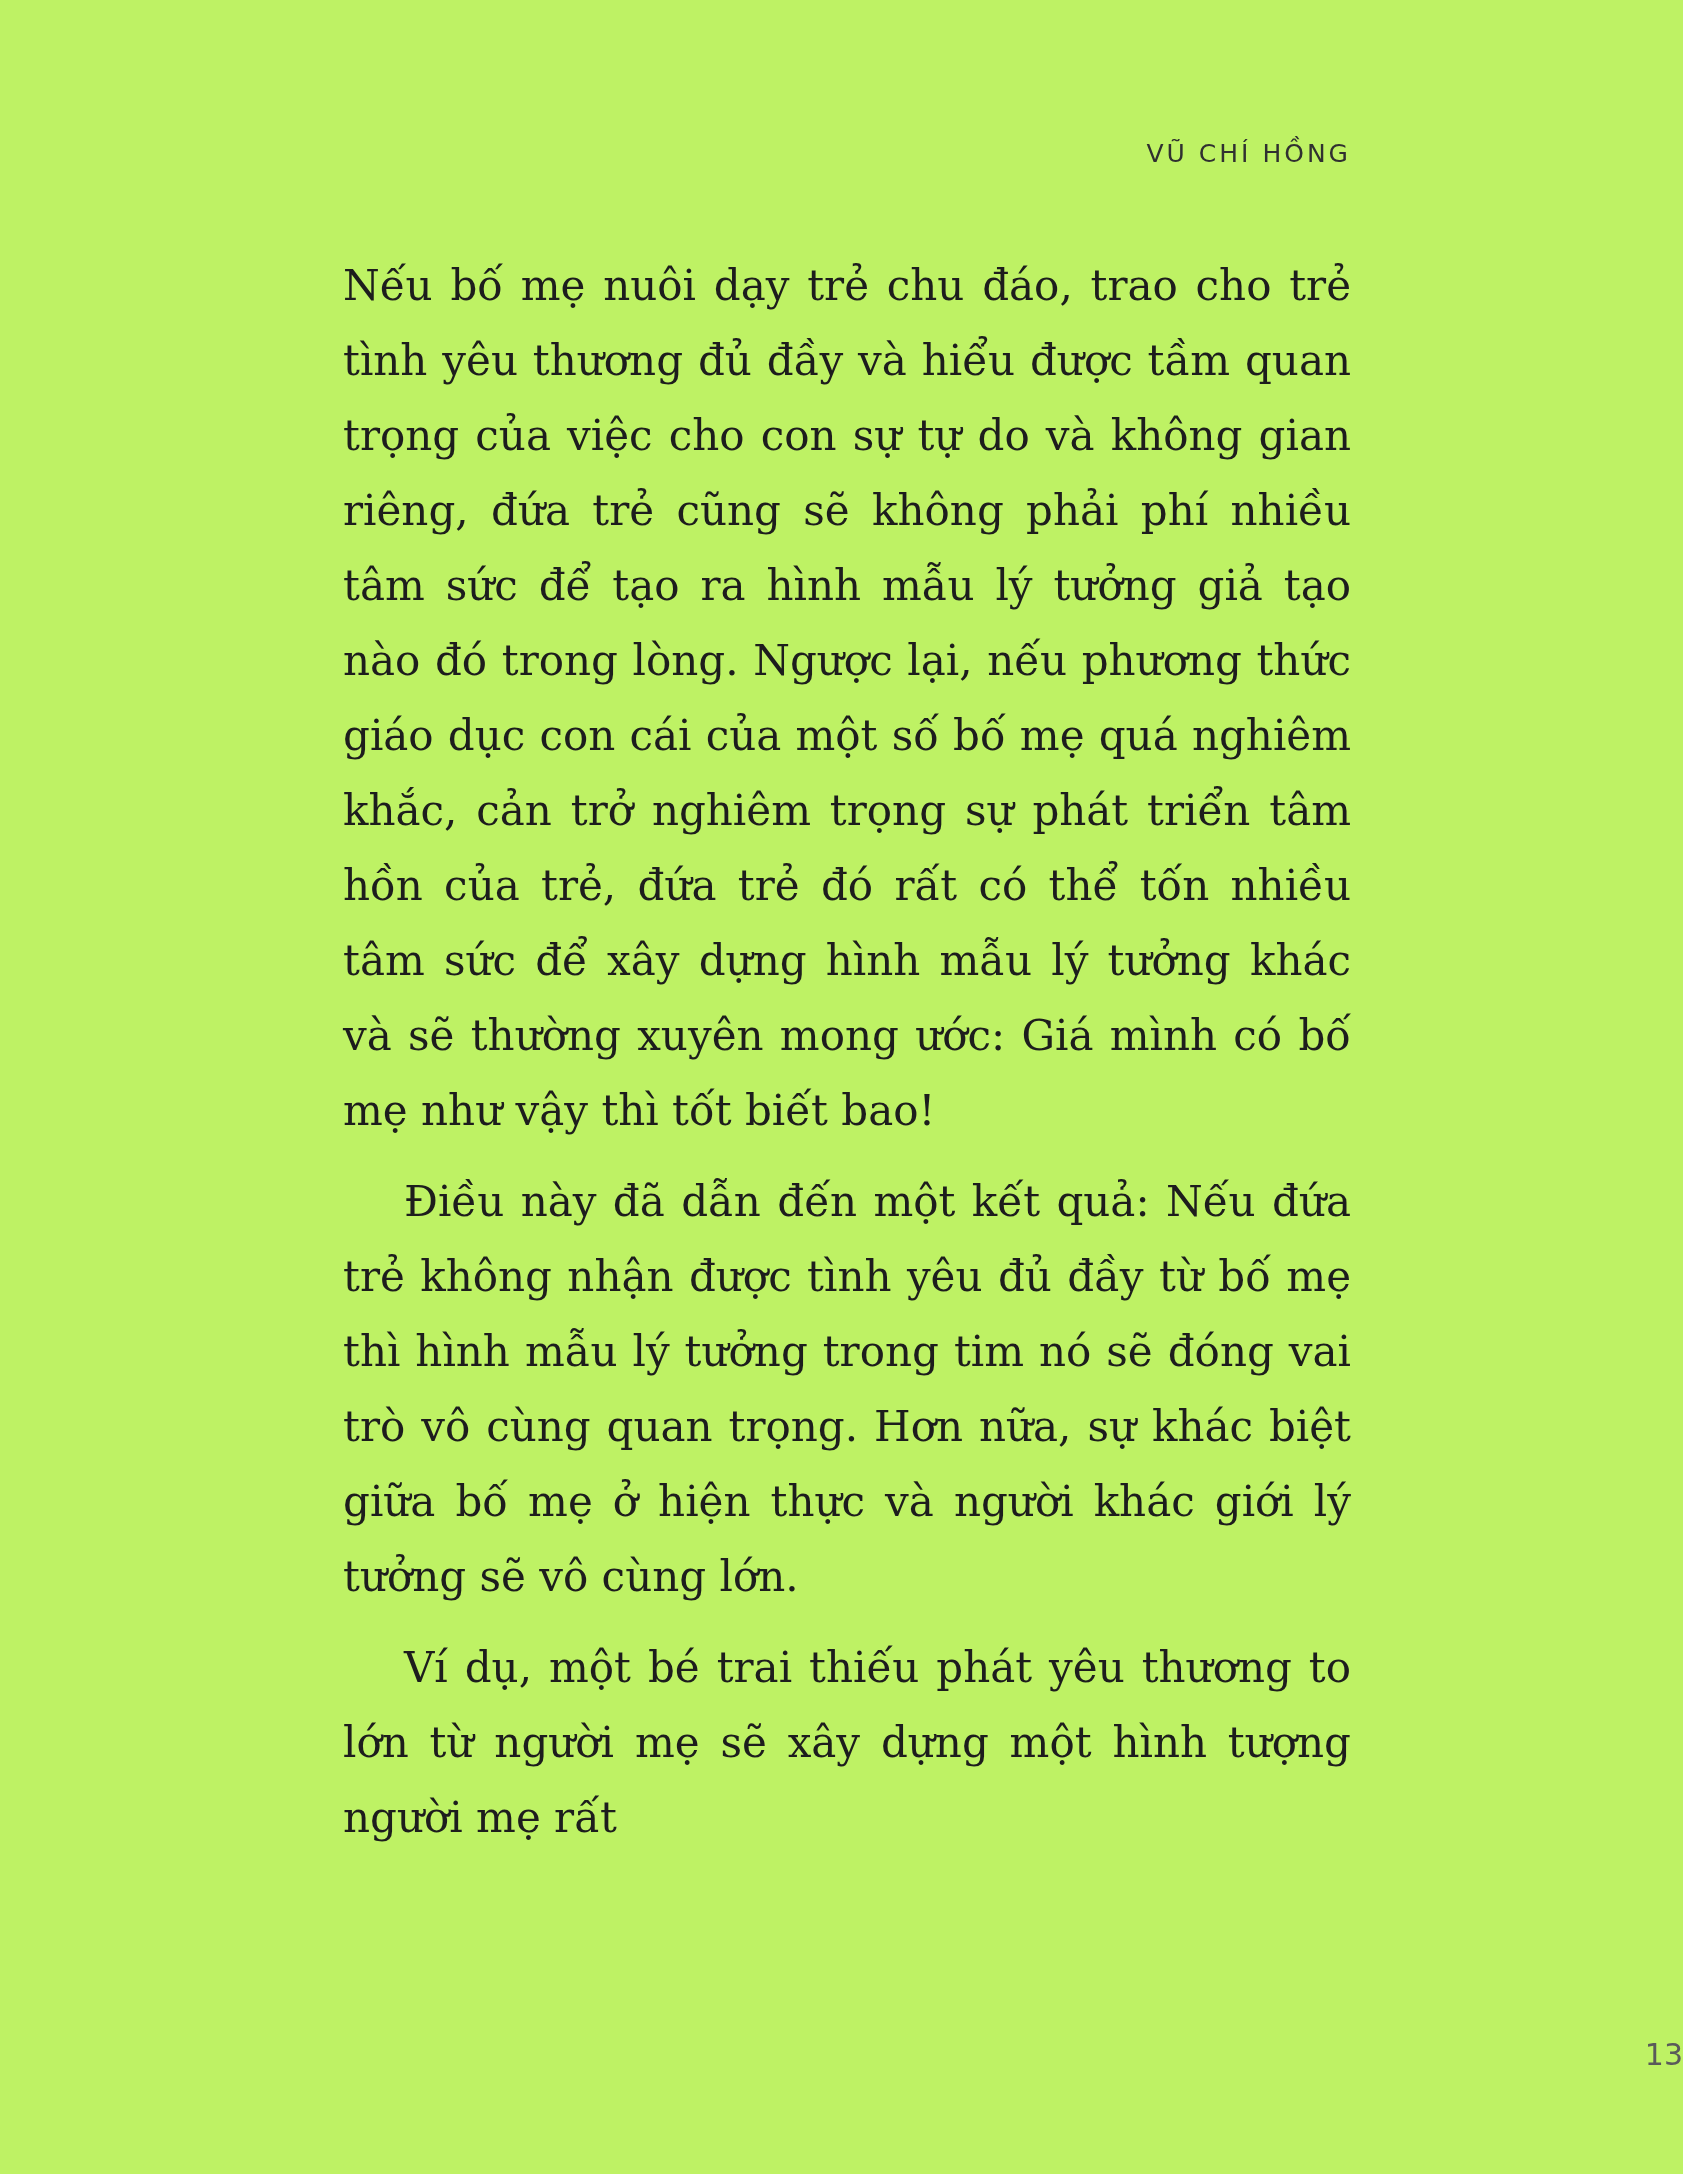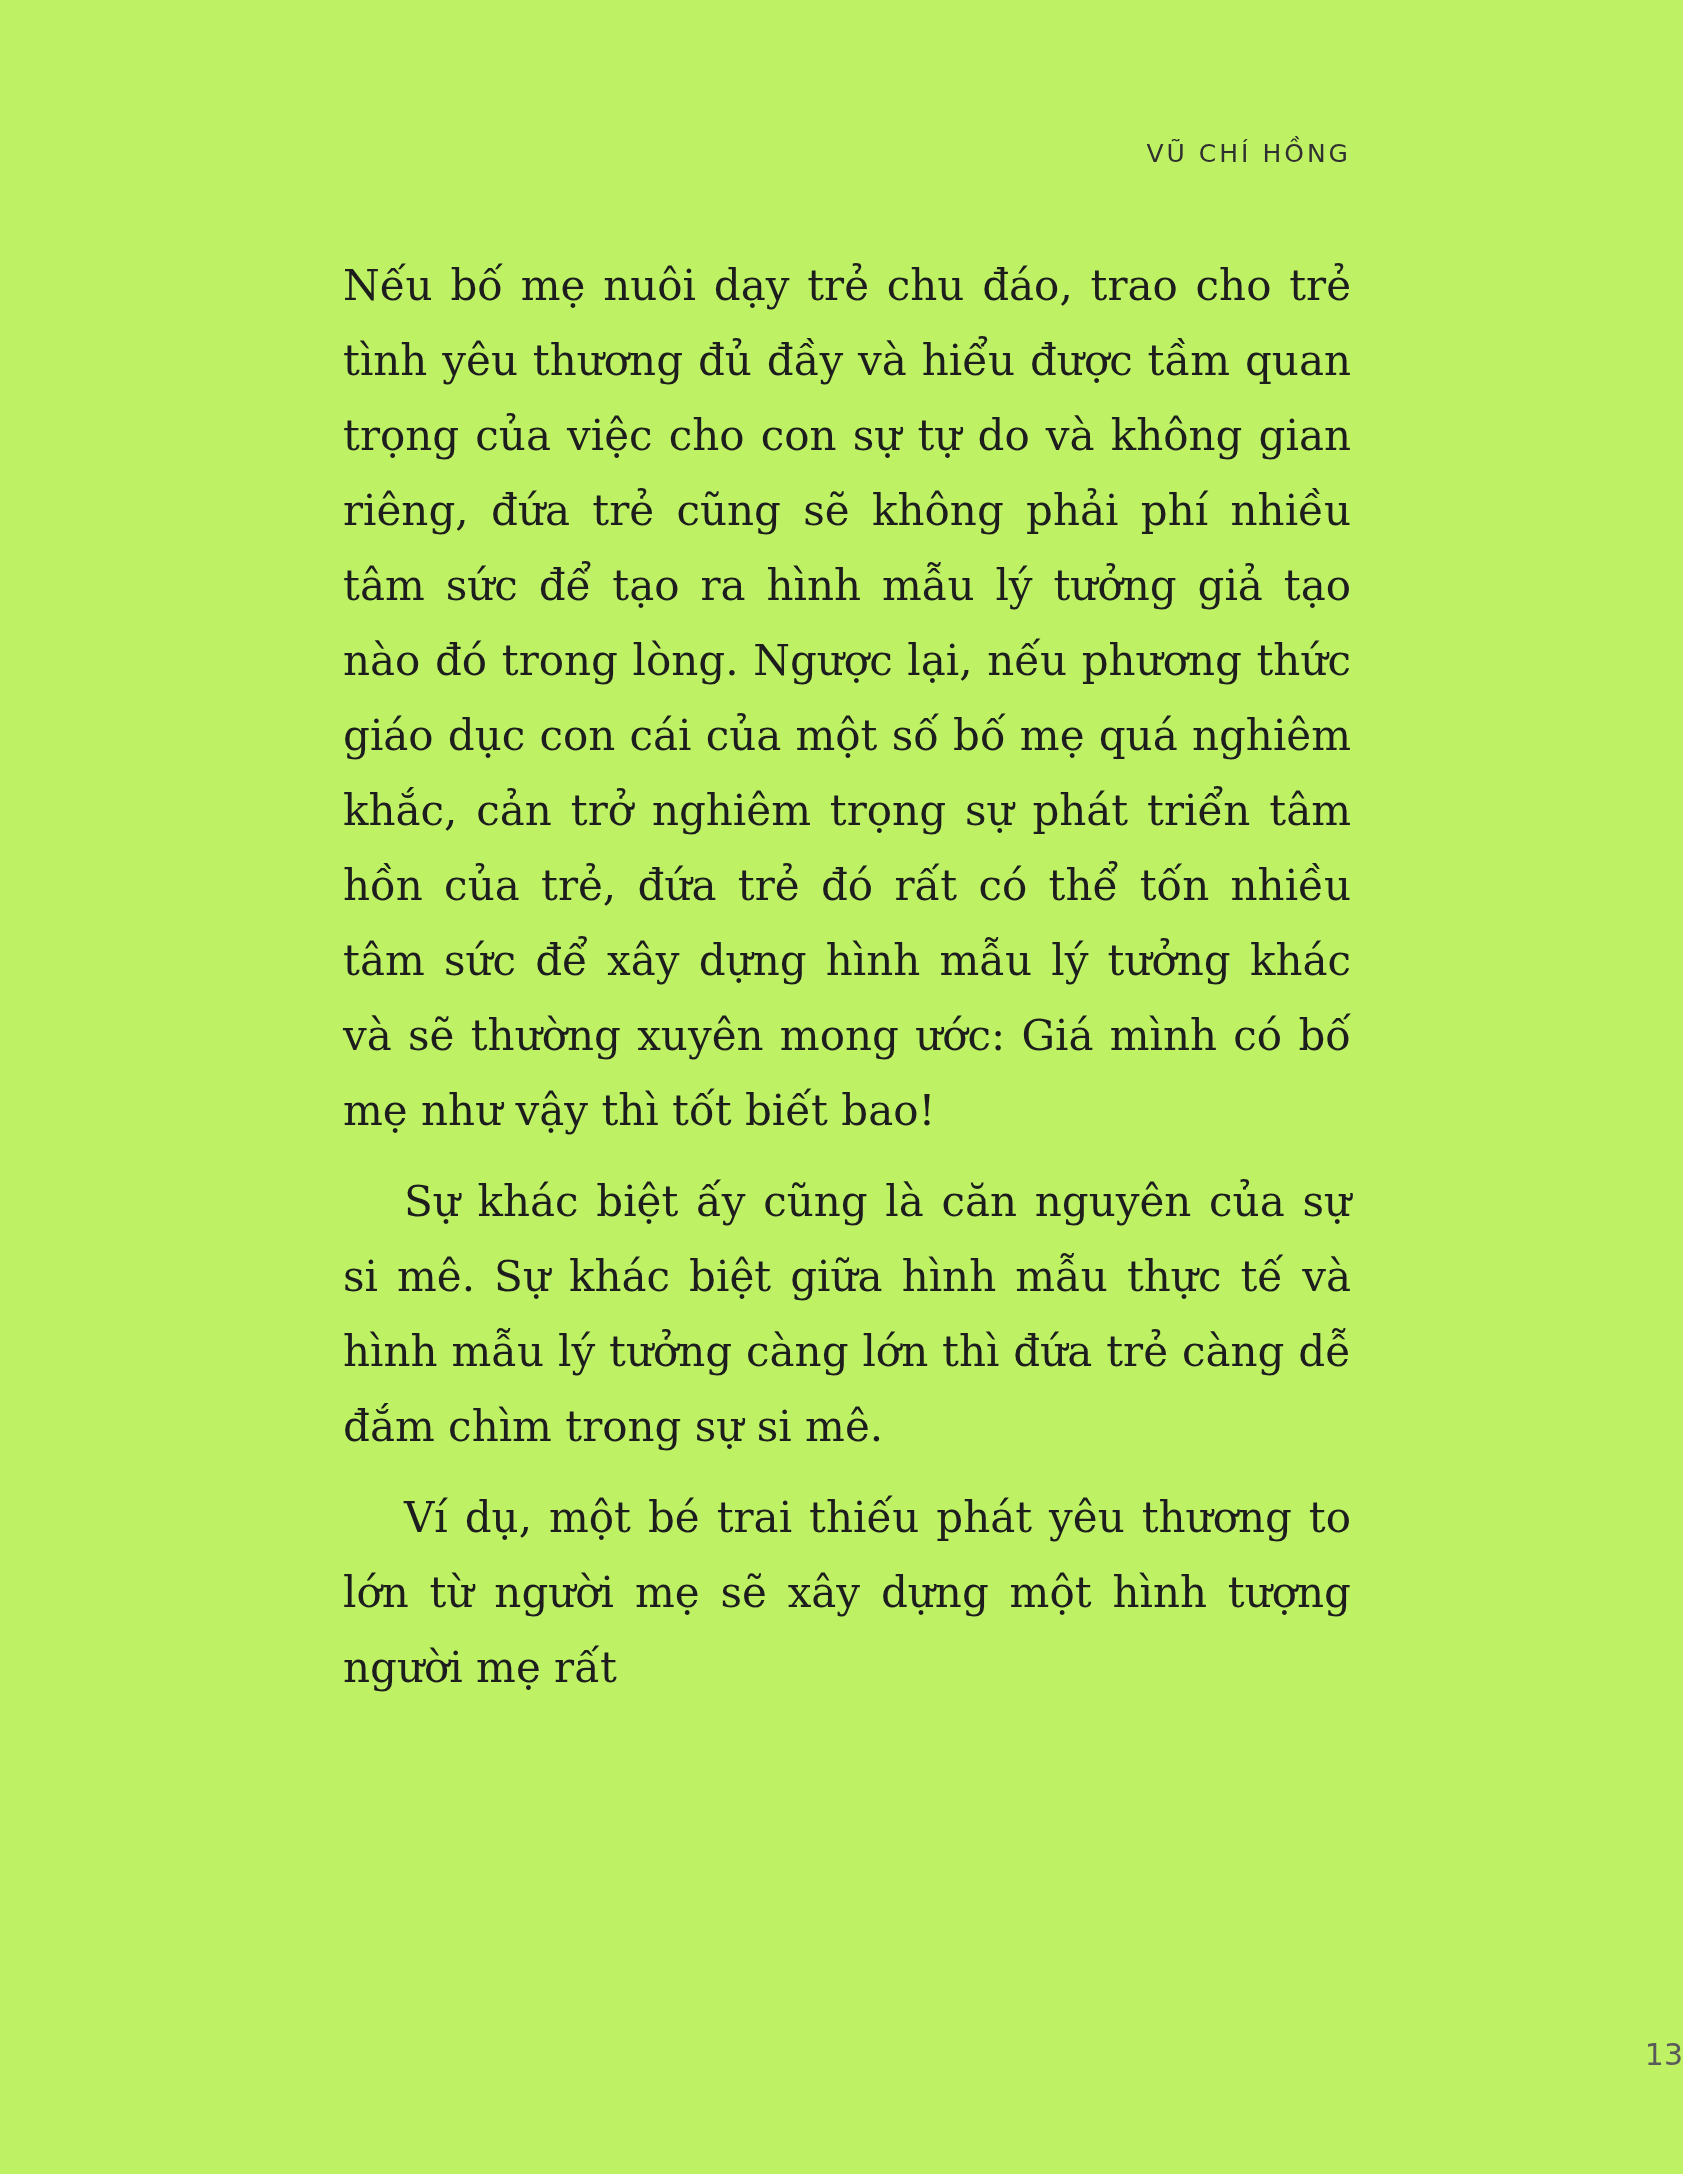--- a/index.html
+++ b/index.html
@@ -58,20 +58,20 @@
 </style>
 </head>
 <body>
 
 <div class="page">
 
   <div class="running-header">VŨ CHÍ HỒNG</div>
 
   <div class="body-text">
     <p class="no-indent">Nếu bố mẹ nuôi dạy trẻ chu đáo, trao cho trẻ tình yêu thương đủ đầy và hiểu được tầm quan trọng của việc cho con sự tự do và không gian riêng, đứa trẻ cũng sẽ không phải phí nhiều tâm sức để tạo ra hình mẫu lý tưởng giả tạo nào đó trong lòng. Ngược lại, nếu phương thức giáo dục con cái của một số bố mẹ quá nghiêm khắc, cản trở nghiêm trọng sự phát triển tâm hồn của trẻ, đứa trẻ đó rất có thể tốn nhiều tâm sức để xây dựng hình mẫu lý tưởng khác và sẽ thường xuyên mong ước: Giá mình có bố mẹ như vậy thì tốt biết bao!</p>
-    <p>Sự khác biệt ấy cũng là căn nguyên của sự si mê. Sự khác biệt giữa hình mẫu thực tế và hình mẫu lý tưởng càng lớn thì đứa trẻ càng dễ đắm chìm trong sự si mê.</p>
+    <p>Điều này đã dẫn đến một kết quả: Nếu đứa trẻ không nhận được tình yêu đủ đầy từ bố mẹ thì hình mẫu lý tưởng trong tim nó sẽ đóng vai trò vô cùng quan trọng. Hơn nữa, sự khác biệt giữa bố mẹ ở hiện thực và người khác giới lý tưởng sẽ vô cùng lớn.</p>
     <p>Ví dụ, một bé trai thiếu phát yêu thương to lớn từ người mẹ sẽ xây dựng một hình tượng người mẹ rất</p>
   </div>
 
   <div class="page-number">13</div>
 
 </div>
 
 
 </body></html>

